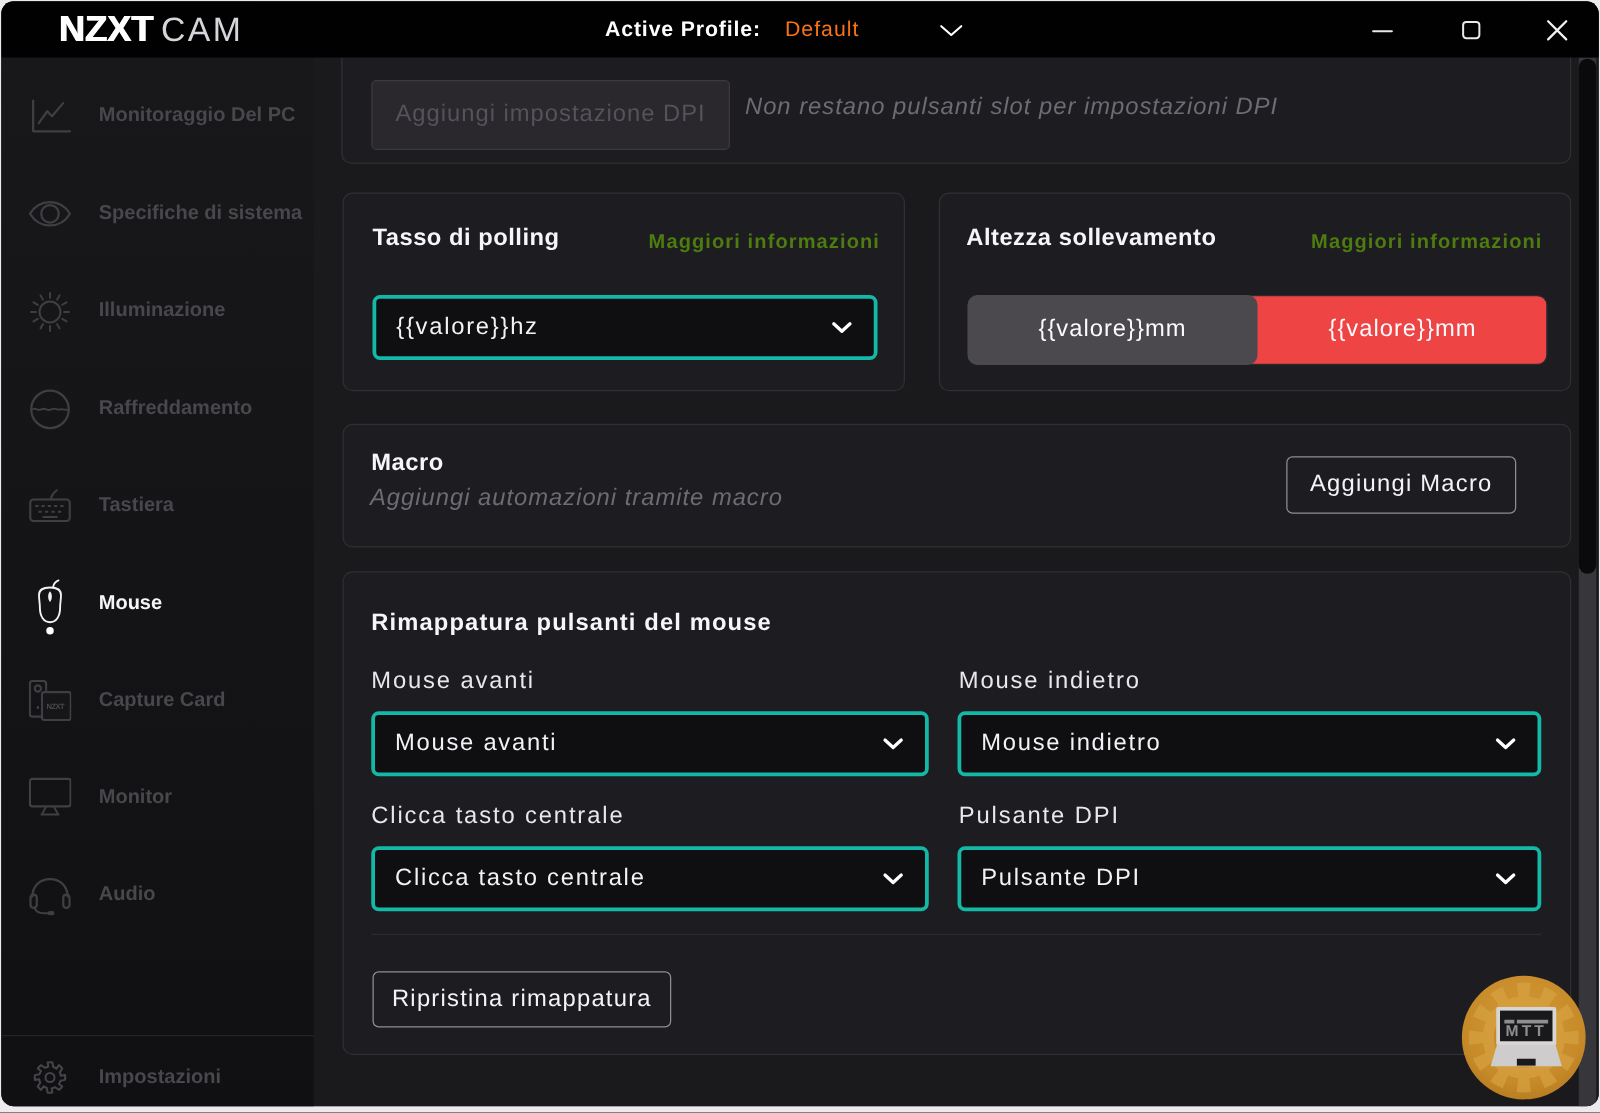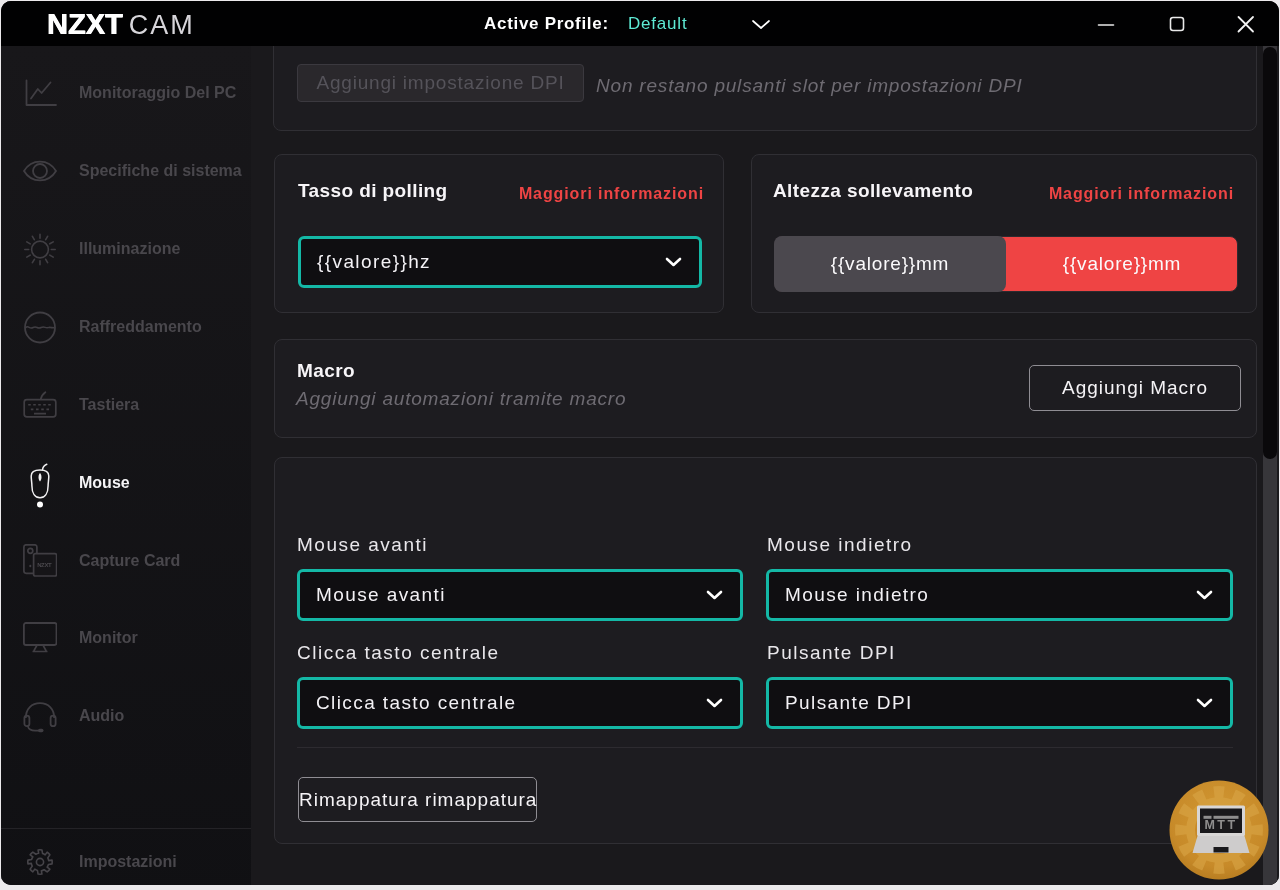--- a/index.html
+++ b/index.html
@@ -4,51 +4,51 @@
 <style>
 html,body{margin:0;padding:0;}
 body{width:1280px;height:890px;background:#eceaec;font-family:"Liberation Sans",sans-serif;position:relative;overflow:hidden;}
 #win{position:absolute;left:1px;top:1px;width:1278px;height:884px;border-radius:10px;background:#1a191c;overflow:hidden;box-shadow:0 0 0 1px #323135 inset;}
 .abs{position:absolute;}
 
 #topbar{position:absolute;left:0;top:0;width:1278px;height:45px;background:#010102;z-index:30;padding-left:12px;}
 #logo{position:absolute;left:46px;top:7px;font-size:29px;font-weight:bold;color:#fff;letter-spacing:0px;text-shadow:0.6px 0 0 #fff,-0.3px 0 0 #fff;}
 #logo .cam{font-weight:normal;color:#d7d5da;letter-spacing:2px;font-size:27px;margin-left:6px;text-shadow:none;}
 #ap{position:absolute;left:483px;top:13px;font-size:17px;font-weight:bold;color:#fff;letter-spacing:0.7px;}
-#apv{position:absolute;left:627px;top:13px;font-size:17px;color:#5eead4;font-weight:normal;letter-spacing:0.8px;}
+#apv{position:absolute;left:627px;top:13px;font-size:17px;color:#f97316;font-weight:normal;letter-spacing:0.8px;}
 
 #side{position:absolute;left:0;top:45px;width:250px;height:865px;background:linear-gradient(#18171a,#101013);}
 .sitem{position:absolute;left:0;width:250px;height:34px;}
 .sitem .lbl{position:absolute;left:78px;top:50%;transform:translateY(-50%);font-size:16px;font-weight:bold;color:#49474c;white-space:nowrap;}
 .sitem svg{position:absolute;left:22px;top:0;}
 .sitem.on .lbl{color:#f5f4f6;}
 #sdivider{position:absolute;left:0;top:782px;width:250px;height:1px;background:#242327;}
 
 .card{position:absolute;background:#1d1c20;border:1px solid #302f34;border-radius:8px;box-sizing:border-box;}
 .ctitle{position:absolute;font-size:19px;font-weight:bold;color:#f7f5f8;letter-spacing:0.4px;line-height:19px;white-space:nowrap;}
-.clink{position:absolute;font-size:16px;font-weight:bold;color:#ef4444;letter-spacing:0.9px;line-height:17px;text-align:right;white-space:nowrap;}
+.clink{position:absolute;font-size:16px;font-weight:bold;color:#4d7c0f;letter-spacing:0.9px;line-height:17px;text-align:right;white-space:nowrap;}
 .sel{position:absolute;background:#0f0e11;border:3px solid #14b8a6;border-radius:6px;box-sizing:border-box;color:#f3f1f5;font-size:19px;letter-spacing:1.4px;}
 .sel .st{position:absolute;left:16px;top:50%;transform:translateY(-50%);}
 .sel svg{position:absolute;right:17px;top:50%;transform:translateY(-50%);}
 .flabel{position:absolute;font-size:19px;color:#e9e7eb;letter-spacing:1.5px;line-height:19px;white-space:nowrap;}
 .obtn{position:absolute;border:1px solid #8f8d93;border-radius:5px;box-sizing:border-box;color:#f5f3f6;background:transparent;text-align:center;font-size:19px;letter-spacing:1px;white-space:nowrap;}
 .obtn span{position:absolute;left:0;right:0;top:50%;transform:translateY(-50%);}
 .ital{position:absolute;font-size:19px;font-style:italic;color:#6e6b72;letter-spacing:0.8px;line-height:19px;white-space:nowrap;}
 
 #sbtrack{position:absolute;left:1262px;top:45px;width:14px;height:839px;background:#37363a;}
 #sbthumb{position:absolute;left:1262px;top:46px;width:14px;height:412px;background:#0a090b;border-radius:7px;}
 </style>
 </head>
 <body>
 <div id="win">
 
   <div class="abs" style="left:250px;top:45px;width:1028px;height:839px;background:#1a191c;"></div>
 
   <div class="card" style="left:272px;top:20px;width:984px;height:110px;"></div>
-  <div class="abs" style="left:296px;top:63px;width:287px;height:38px;background:#2a282c;border:1px solid #3b393f;border-radius:4px;box-sizing:border-box;">
+  <div class="abs" style="left:296px;top:63px;width:287px;height:56px;background:#2a282c;border:1px solid #3b393f;border-radius:4px;box-sizing:border-box;">
     <span style="position:absolute;left:0;right:0;top:50%;transform:translateY(-50%);text-align:center;font-size:19px;letter-spacing:0.8px;color:#55535a;white-space:nowrap;">Aggiungi impostazione DPI</span>
   </div>
   <div class="ital" style="left:595px;top:75px;">Non restano pulsanti slot per impostazioni DPI</div>
 
   <div class="card" style="left:273px;top:153px;width:450px;height:159px;"></div>
   <div class="ctitle" style="left:297px;top:180px;">Tasso di polling</div>
   <div class="clink" style="right:575px;top:184px;">Maggiori informazioni</div>
   <div class="sel" style="left:297px;top:235px;width:404px;height:52px;">
     <span class="st">{{valore}}hz</span>
     <svg width="17" height="10" viewBox="0 0 17 10">
@@ -61,25 +61,26 @@
   <div class="clink" style="right:45px;top:184px;">Maggiori informazioni</div>
   <div class="abs" style="left:773px;top:235px;width:464px;height:56px;background:#ef4444;border:1px solid #2c2a2f;border-radius:8px;box-sizing:border-box;">
     <div class="abs" style="left:-1px;top:-1px;width:232px;height:56px;background:#4b484e;border-radius:8px;"></div>
     <div class="abs" style="left:-1px;top:-1px;width:232px;height:56px;text-align:center;line-height:56px;font-size:19px;letter-spacing:0.8px;color:#fbfafc;">{{valore}}mm</div>
     <div class="abs" style="left:231px;top:-1px;width:232px;height:56px;text-align:center;line-height:56px;font-size:19px;letter-spacing:0.8px;color:#fbfafc;">{{valore}}mm</div>
   </div>
 
   <div class="card" style="left:273px;top:338px;width:983px;height:99px;"></div>
   <div class="ctitle" style="left:296px;top:360px;">Macro</div>
   <div class="ital" style="left:295px;top:388px;">Aggiungi automazioni tramite macro</div>
-  <div class="obtn" style="left:1028px;top:364px;width:212px;height:46px;">
+  <div class="obtn" style="left:1028px;top:364px;width:184px;height:46px;">
       <span>Aggiungi Macro</span>
     </div>
 
   <div class="card" style="left:273px;top:456px;width:983px;height:387px;"></div>
+  <div class="ctitle" style="left:296px;top:488px;letter-spacing:0.9px;">Rimappatura pulsanti del mouse</div>
   <div class="flabel" style="left:296px;top:534px;">Mouse avanti</div>
   <div class="flabel" style="left:766px;top:534px;">Mouse indietro</div>
   <div class="sel" style="left:296px;top:568px;width:446px;height:52px;">
     <span class="st">Mouse avanti</span>
     <svg width="17" height="10" viewBox="0 0 17 10">
         <path d="M2 2 L8.5 8 L15 2" fill="none" stroke="#fff" stroke-width="2.6" stroke-linecap="round" stroke-linejoin="round"></path>
       </svg>
   </div>
   <div class="sel" style="left:765px;top:568px;width:467px;height:52px;">
     <span class="st">Mouse indietro</span>
@@ -96,21 +97,21 @@
       </svg>
   </div>
   <div class="sel" style="left:765px;top:676px;width:467px;height:52px;">
     <span class="st">Pulsante DPI</span>
     <svg width="17" height="10" viewBox="0 0 17 10">
         <path d="M2 2 L8.5 8 L15 2" fill="none" stroke="#fff" stroke-width="2.6" stroke-linecap="round" stroke-linejoin="round"></path>
       </svg>
   </div>
   <div class="abs" style="left:296px;top:746px;width:936px;height:1px;background:#2d2b30;"></div>
   <div class="obtn" style="left:297px;top:776px;width:239px;height:45px;">
-      <span>Rimappatura rimappatura</span>
+      <span>Ripristina rimappatura</span>
     </div>
 
   <div id="sbtrack"></div>
   <div id="sbthumb"></div>
 
   <div id="side">
     <div class="sitem" style="top:30px;">
       <svg width="34" height="34" viewBox="0 0 34 34">
           <g fill="none" stroke="#403e43" stroke-width="1.8" stroke-linecap="round" stroke-linejoin="round">
             <path d="M3.5 4.5 V29 H33"></path>

